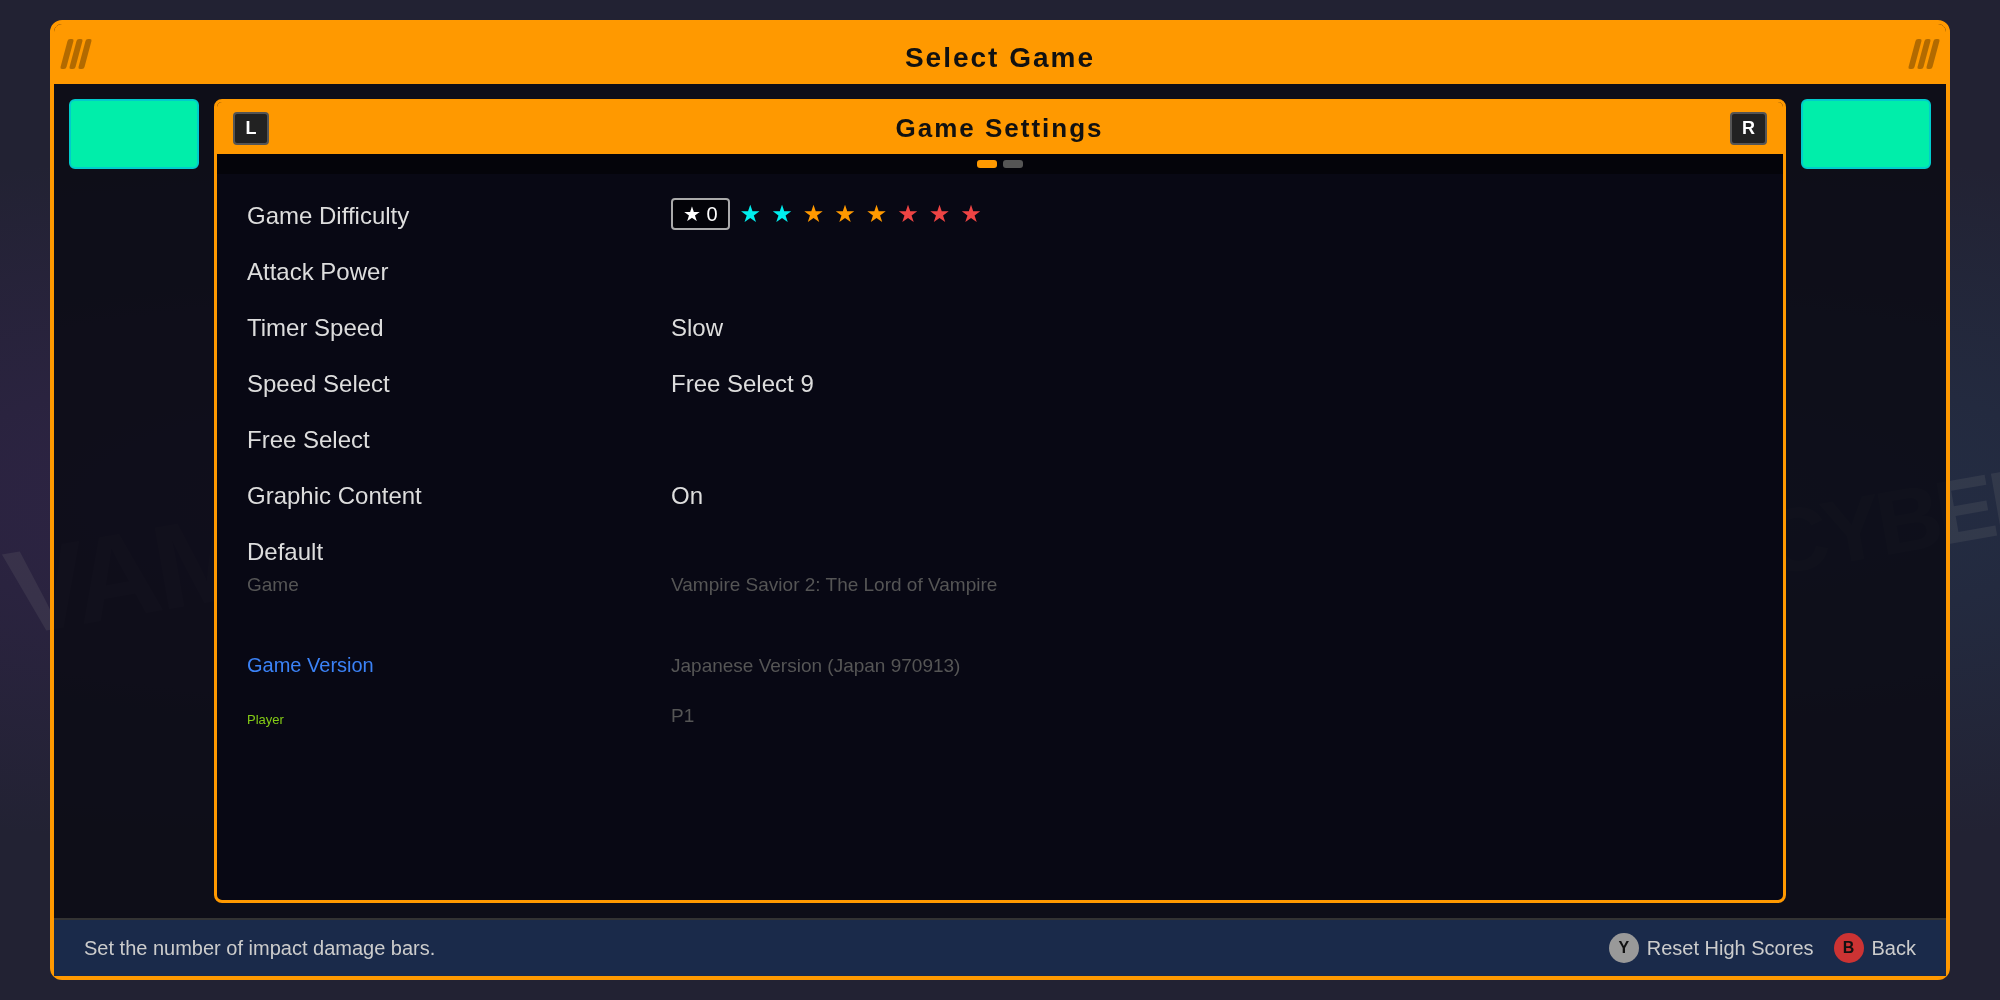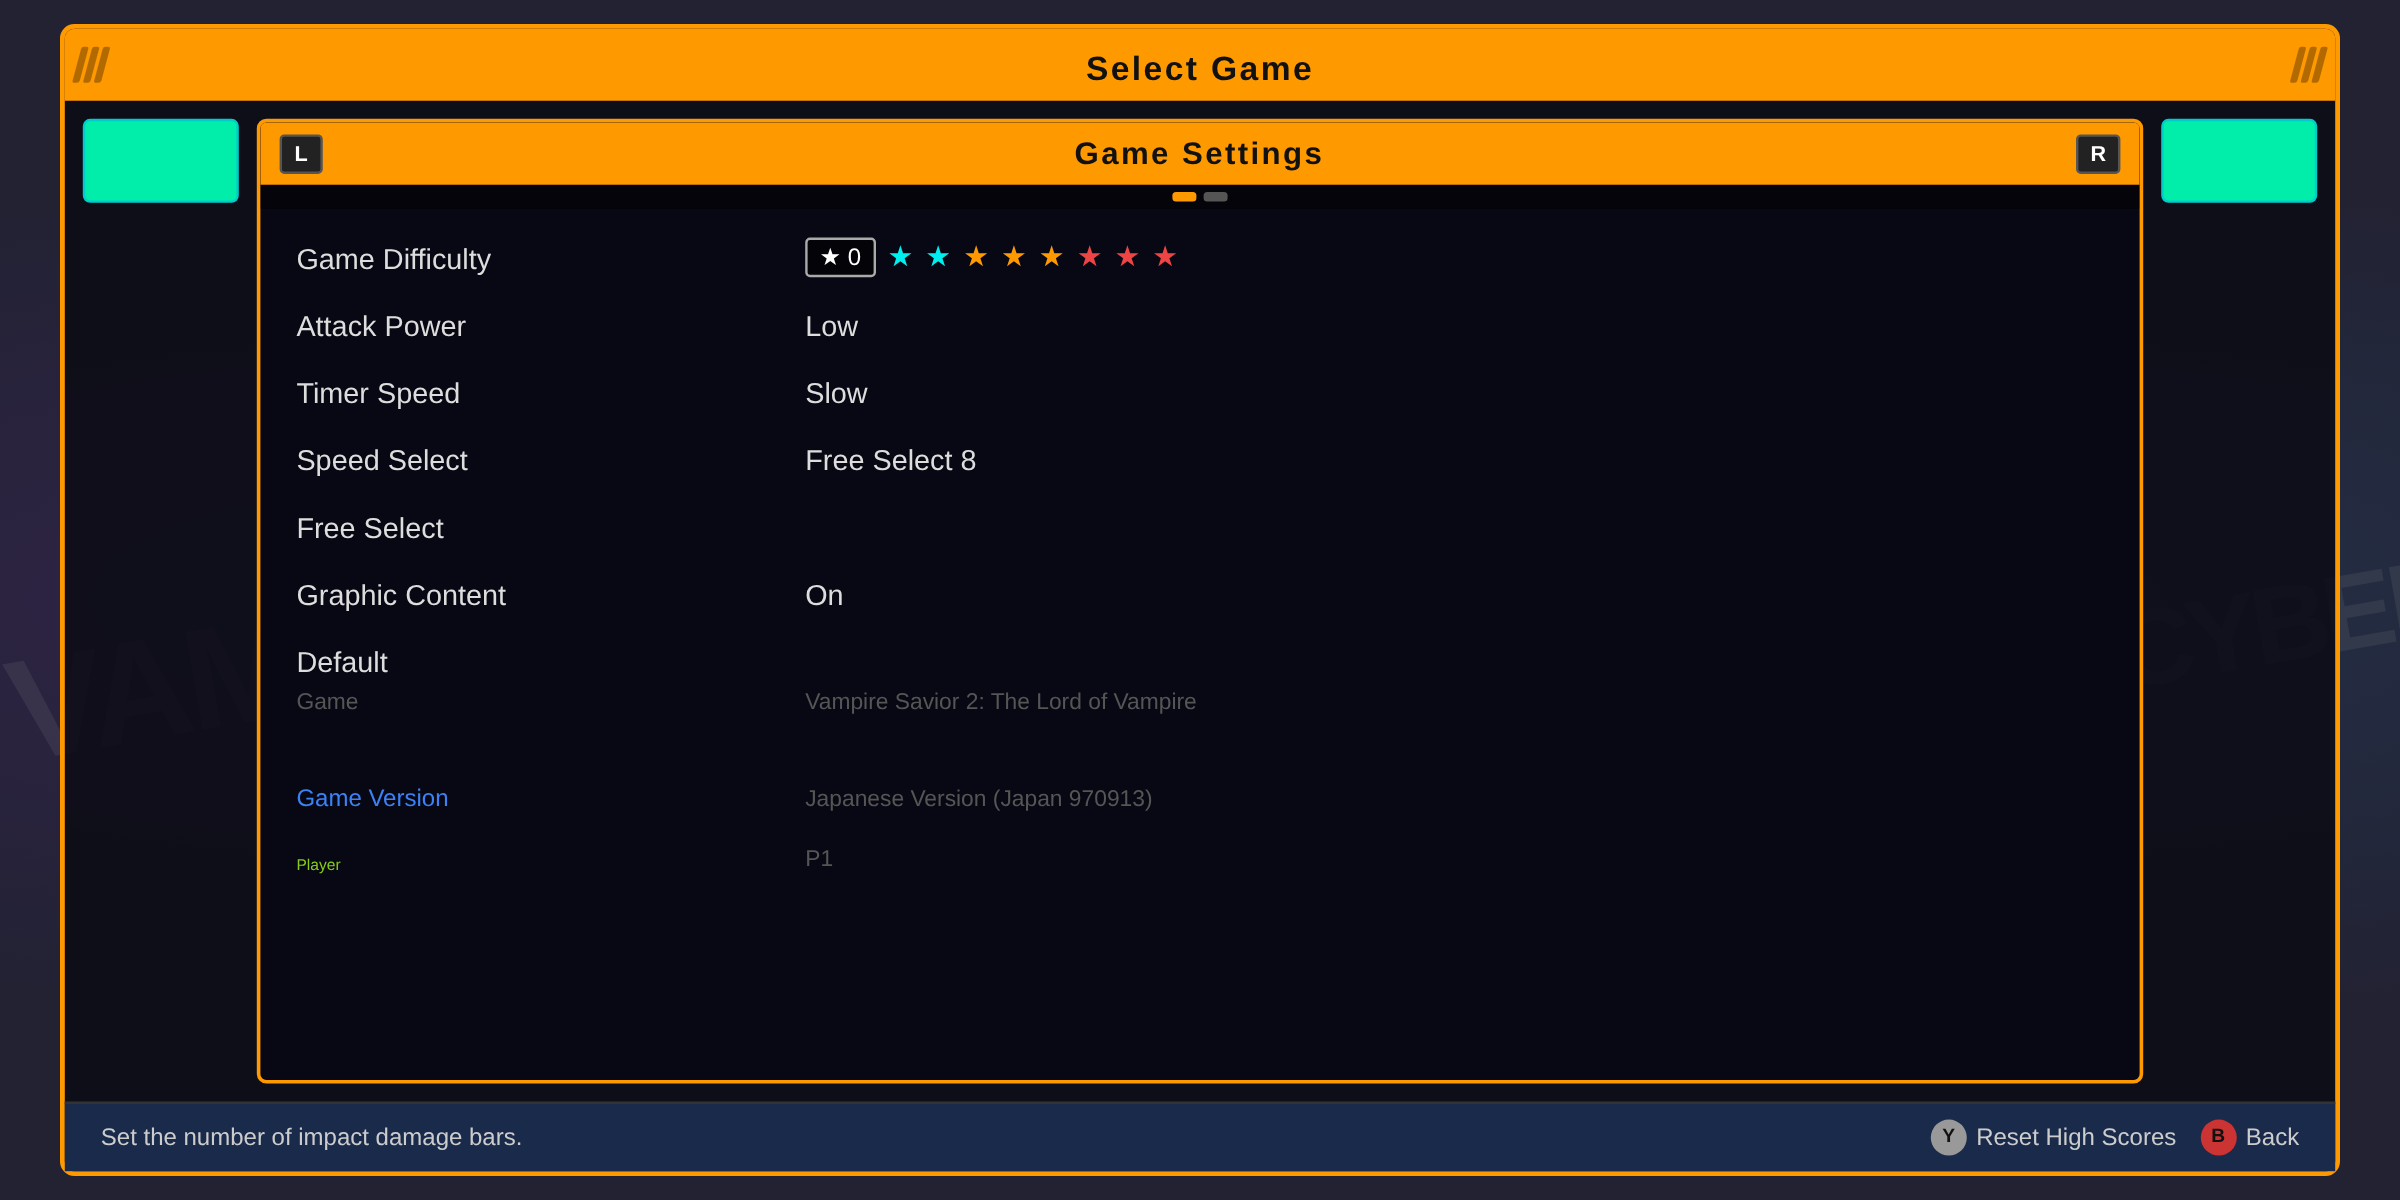--- a/index.html
+++ b/index.html
@@ -402,31 +402,30 @@
             <span class="star star-gold">★</span>
             <span class="star star-gold">★</span>
             <span class="star star-red">★</span>
             <span class="star star-red">★</span>
             <span class="star star-red">★</span>
           </div>
         </div>
 
         <div class="setting-row">
           <span class="setting-label">Attack Power</span>
-          <span class="setting-value">Low</span>
         </div>
 
         <div class="setting-row">
           <span class="setting-label">Timer Speed</span>
           <span class="setting-value">Slow</span>
         </div>
 
         <div class="setting-row">
           <span class="setting-label">Speed Select</span>
-          <span class="setting-value">Free Select 8</span>
+          <span class="setting-value">Free Select 9</span>
         </div>
 
 
         <div class="setting-row">
           <span class="setting-value">Free Select</span>
         </div>
 
         <div class="setting-row">
           <span class="setting-label">Graphic Content</span>
           <span class="setting-value">On</span>

